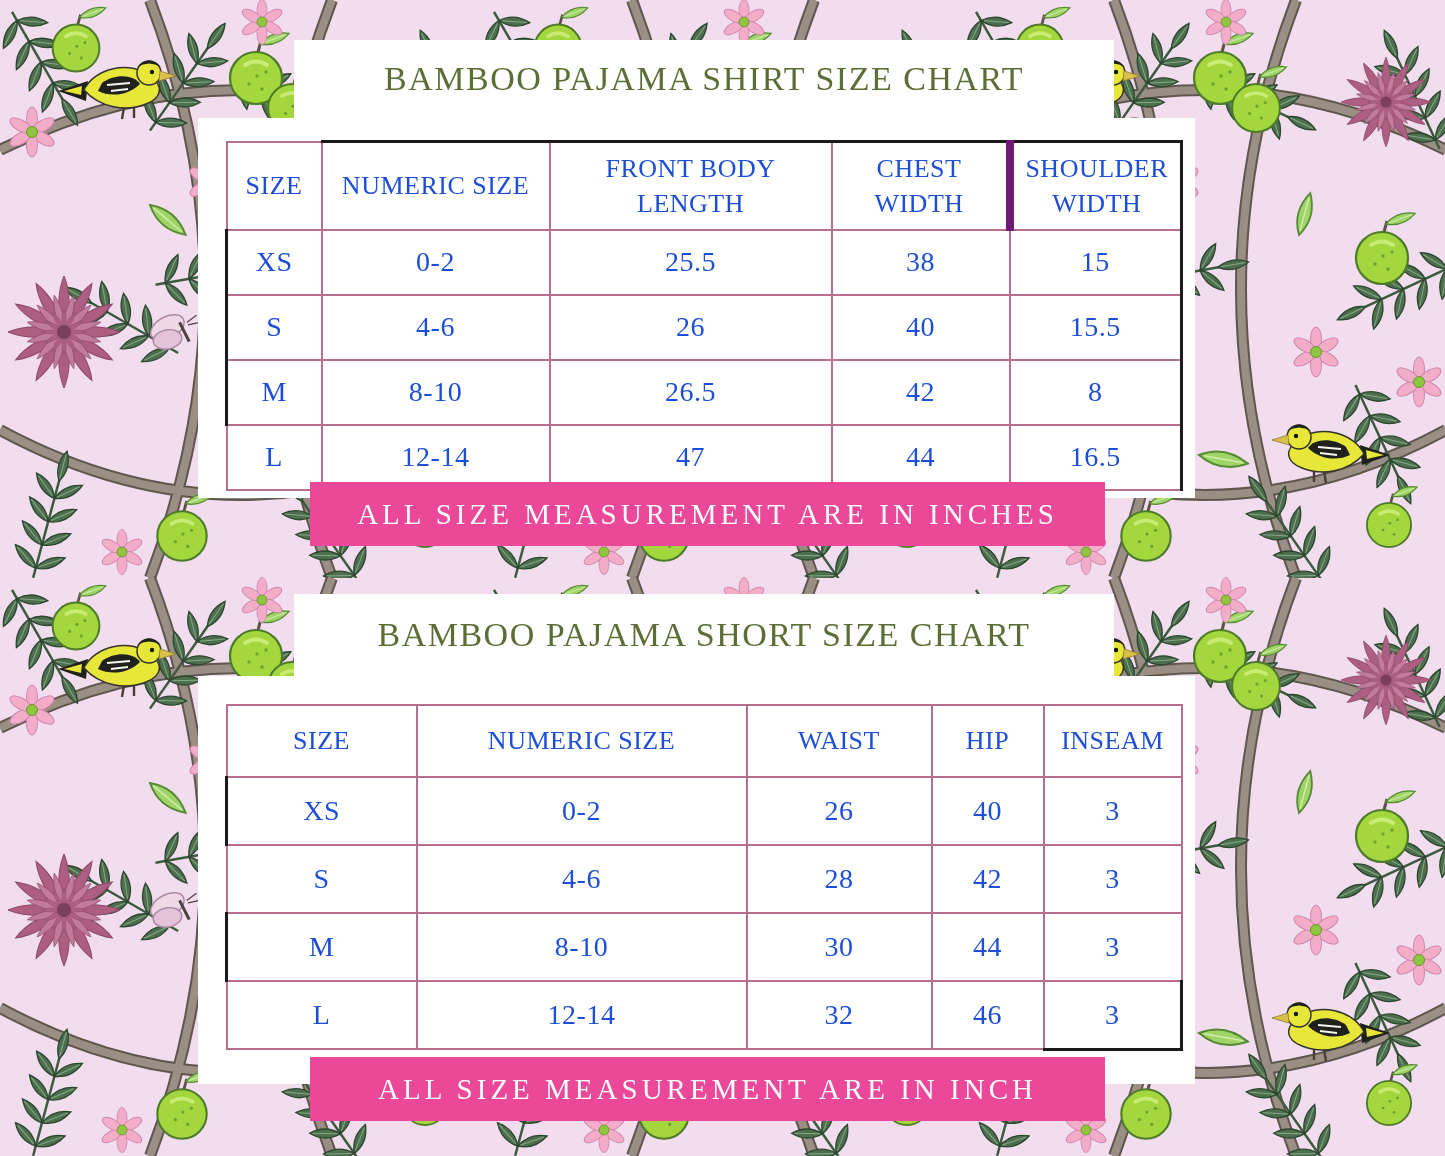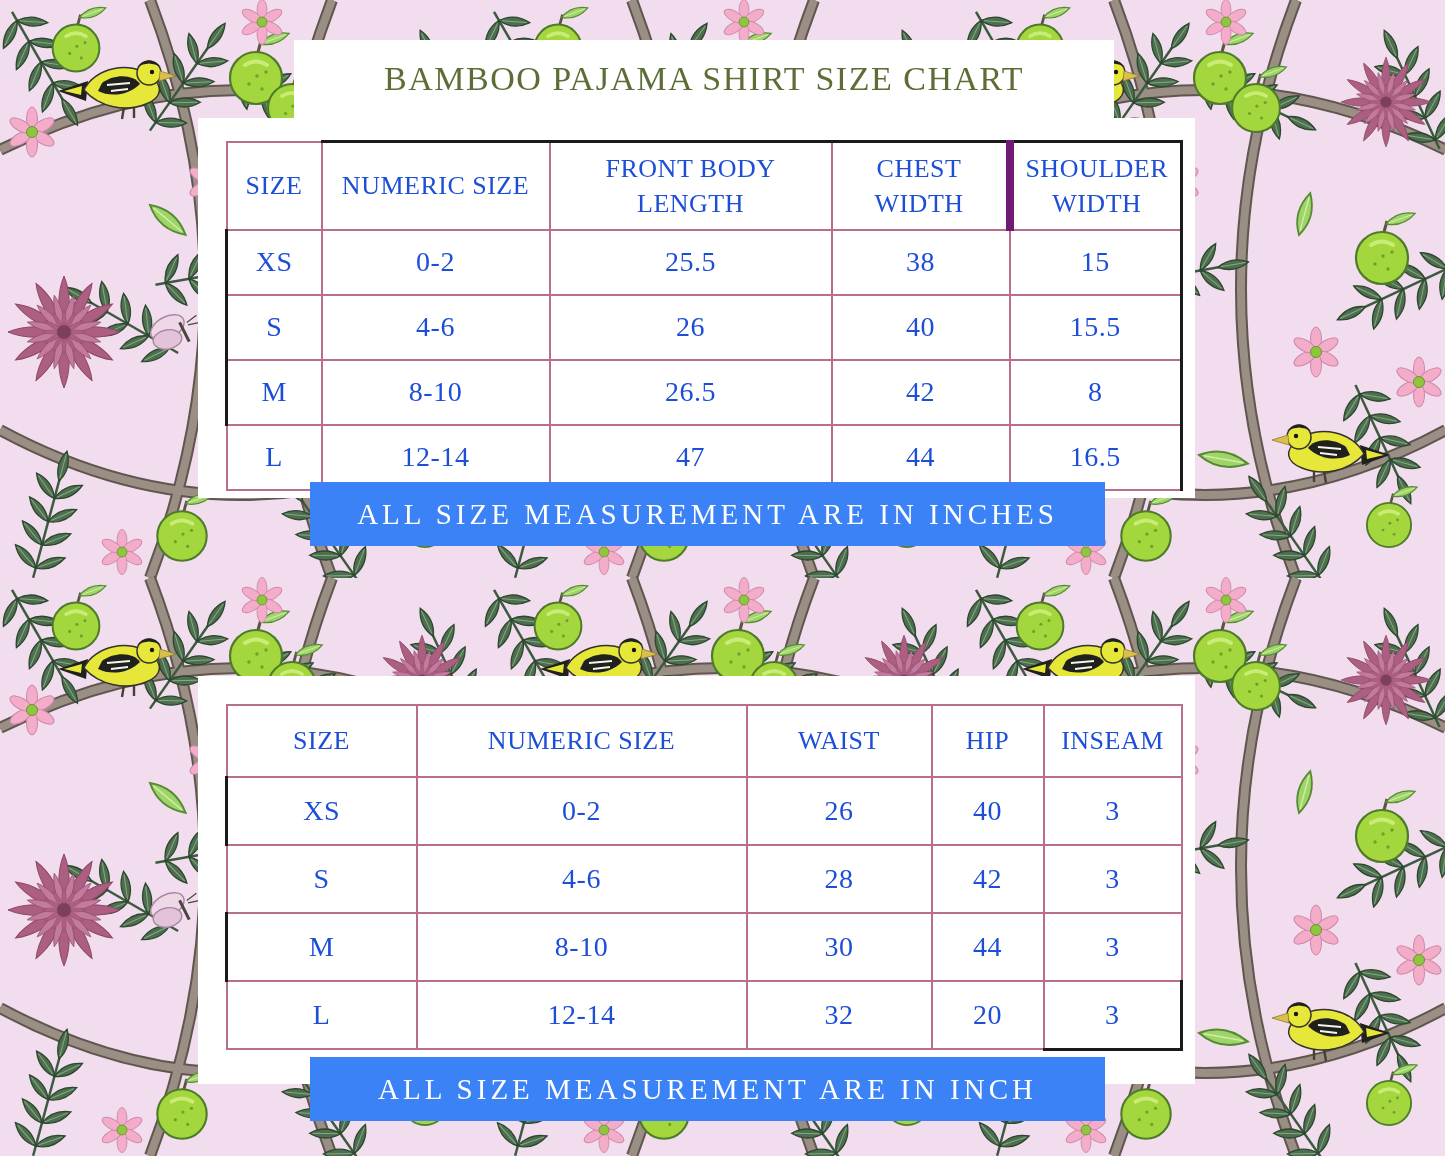--- a/index.html
+++ b/index.html
@@ -37,21 +37,21 @@
   #shirt-table th:last-child,#shirt-table td:last-child{border-right:3px solid #1a1a1a;}
   #shirt-table tbody tr:nth-child(-n+3) td:first-child{border-left:3px solid #1a1a1a;}
 
   #short-table{left:225px;top:704px;width:955px;}
   #short-table thead tr{height:72px;}
   #short-table tbody tr{height:68px;}
   #short-table tbody tr:nth-child(odd) td:first-child{border-left:3px solid #1a1a1a;}
   #short-table tbody tr:last-child td:last-child{border-right:3px solid #1a1a1a;border-bottom:3px solid #1a1a1a;}
 
   .banner{
-    position:absolute;background:#3b82f6;color:#ffffff;
+    position:absolute;background:#ec4899;color:#ffffff;
     display:flex;align-items:center;justify-content:center;
     font-size:29px;letter-spacing:4px;white-space:nowrap;
   }
 
   #title-card-1{left:294px;top:40px;width:820px;height:78px;}
   #card-1{left:198px;top:118px;width:997px;height:380px;}
   #banner-1{left:310px;top:482px;width:795px;height:64px;}
   #title-card-2{left:294px;top:594px;width:820px;height:82px;}
   #card-2{left:198px;top:676px;width:997px;height:408px;}
   #banner-2{left:310px;top:1057px;width:795px;height:64px;}
@@ -250,20 +250,23 @@
         <td>44</td>
         <td>16.5</td>
       </tr>
     </tbody>
   </table>
 
   <div class="banner" id="banner-1">
     <span>ALL SIZE MEASUREMENT ARE IN INCHES</span>
   </div>
 
+  <div class="card title-card" id="title-card-2">
+    <h1 class="chart-title">BAMBOO PAJAMA SHORT SIZE CHART</h1>
+  </div>
 
   <div class="card" id="card-2"></div>
 
   <table class="size-table" id="short-table">
     <colgroup>
       <col style="width:190px">
         <col style="width:330px">
         <col style="width:185px">
       <col style="width:112px">
         <col style="width:138px">
@@ -296,21 +299,21 @@
         <td>M</td>
         <td>8-10</td>
         <td>30</td>
         <td>44</td>
         <td>3</td>
       </tr>
       <tr>
         <td>L</td>
         <td>12-14</td>
         <td>32</td>
-        <td>20</td>
+        <td>46</td>
         <td>3</td>
       </tr>
     </tbody>
   </table>
 
   <div class="banner" id="banner-2">
     <span>ALL SIZE MEASUREMENT ARE IN INCH</span>
   </div>
 
 </div>

